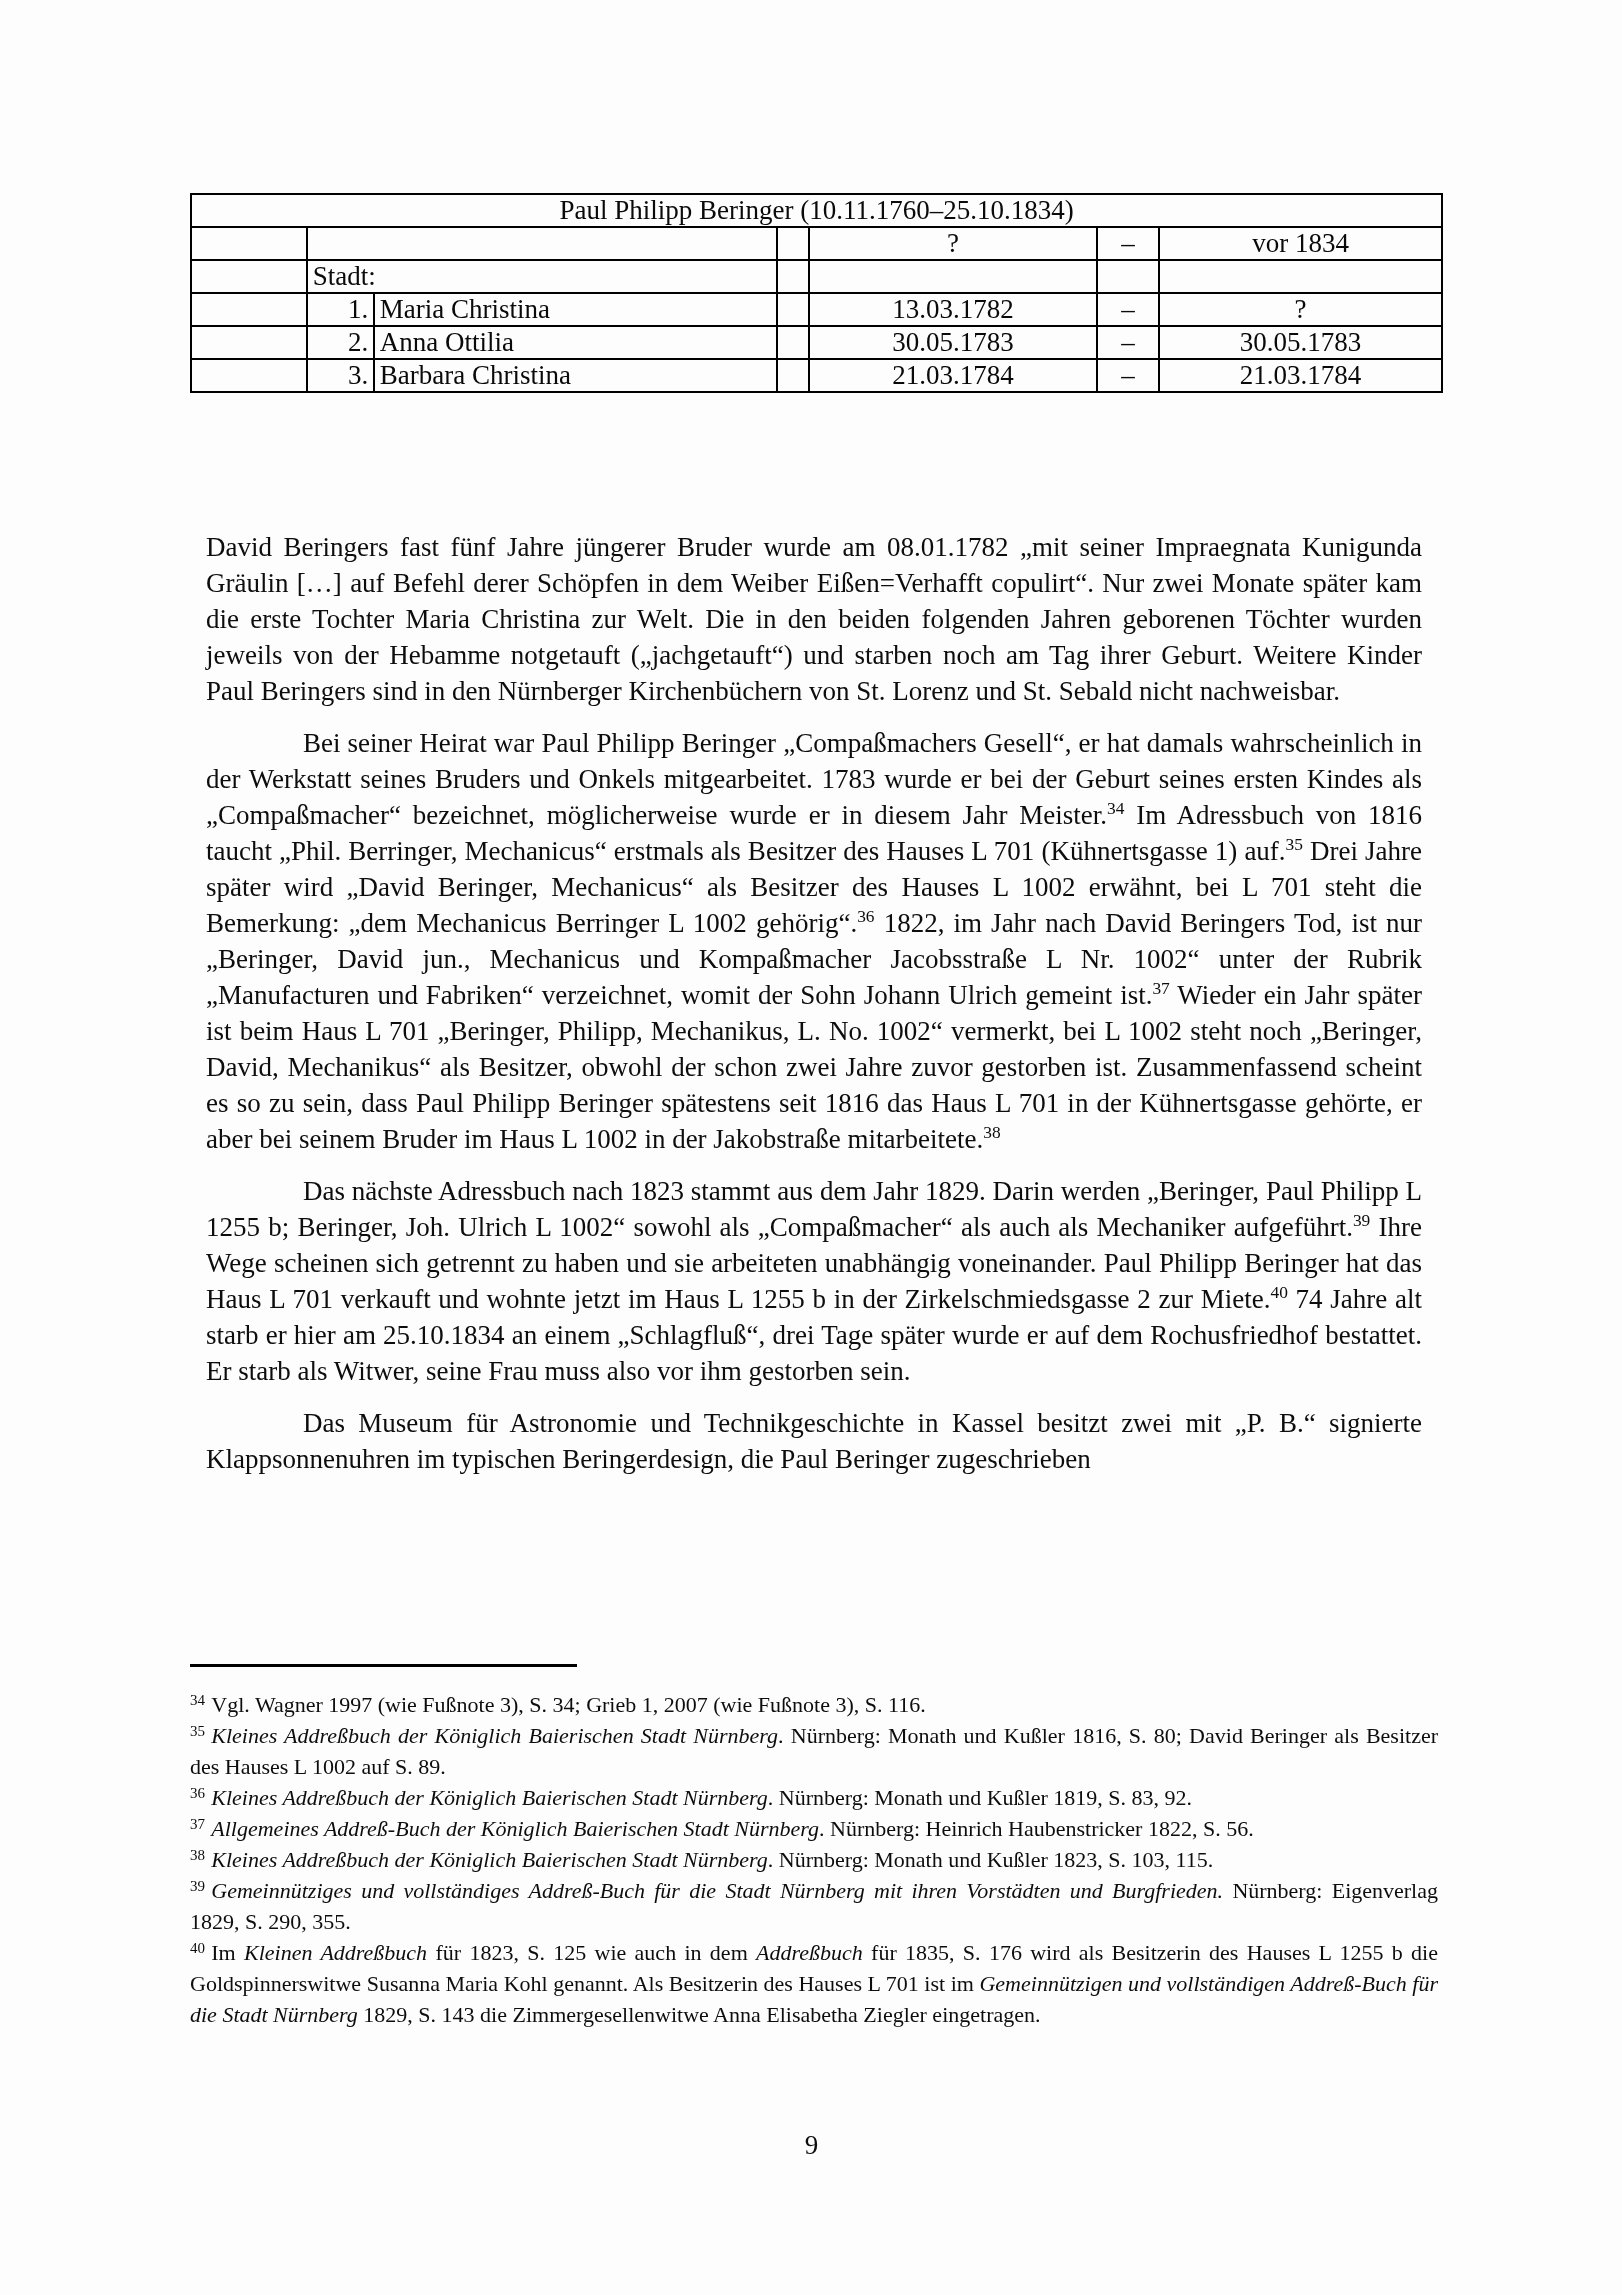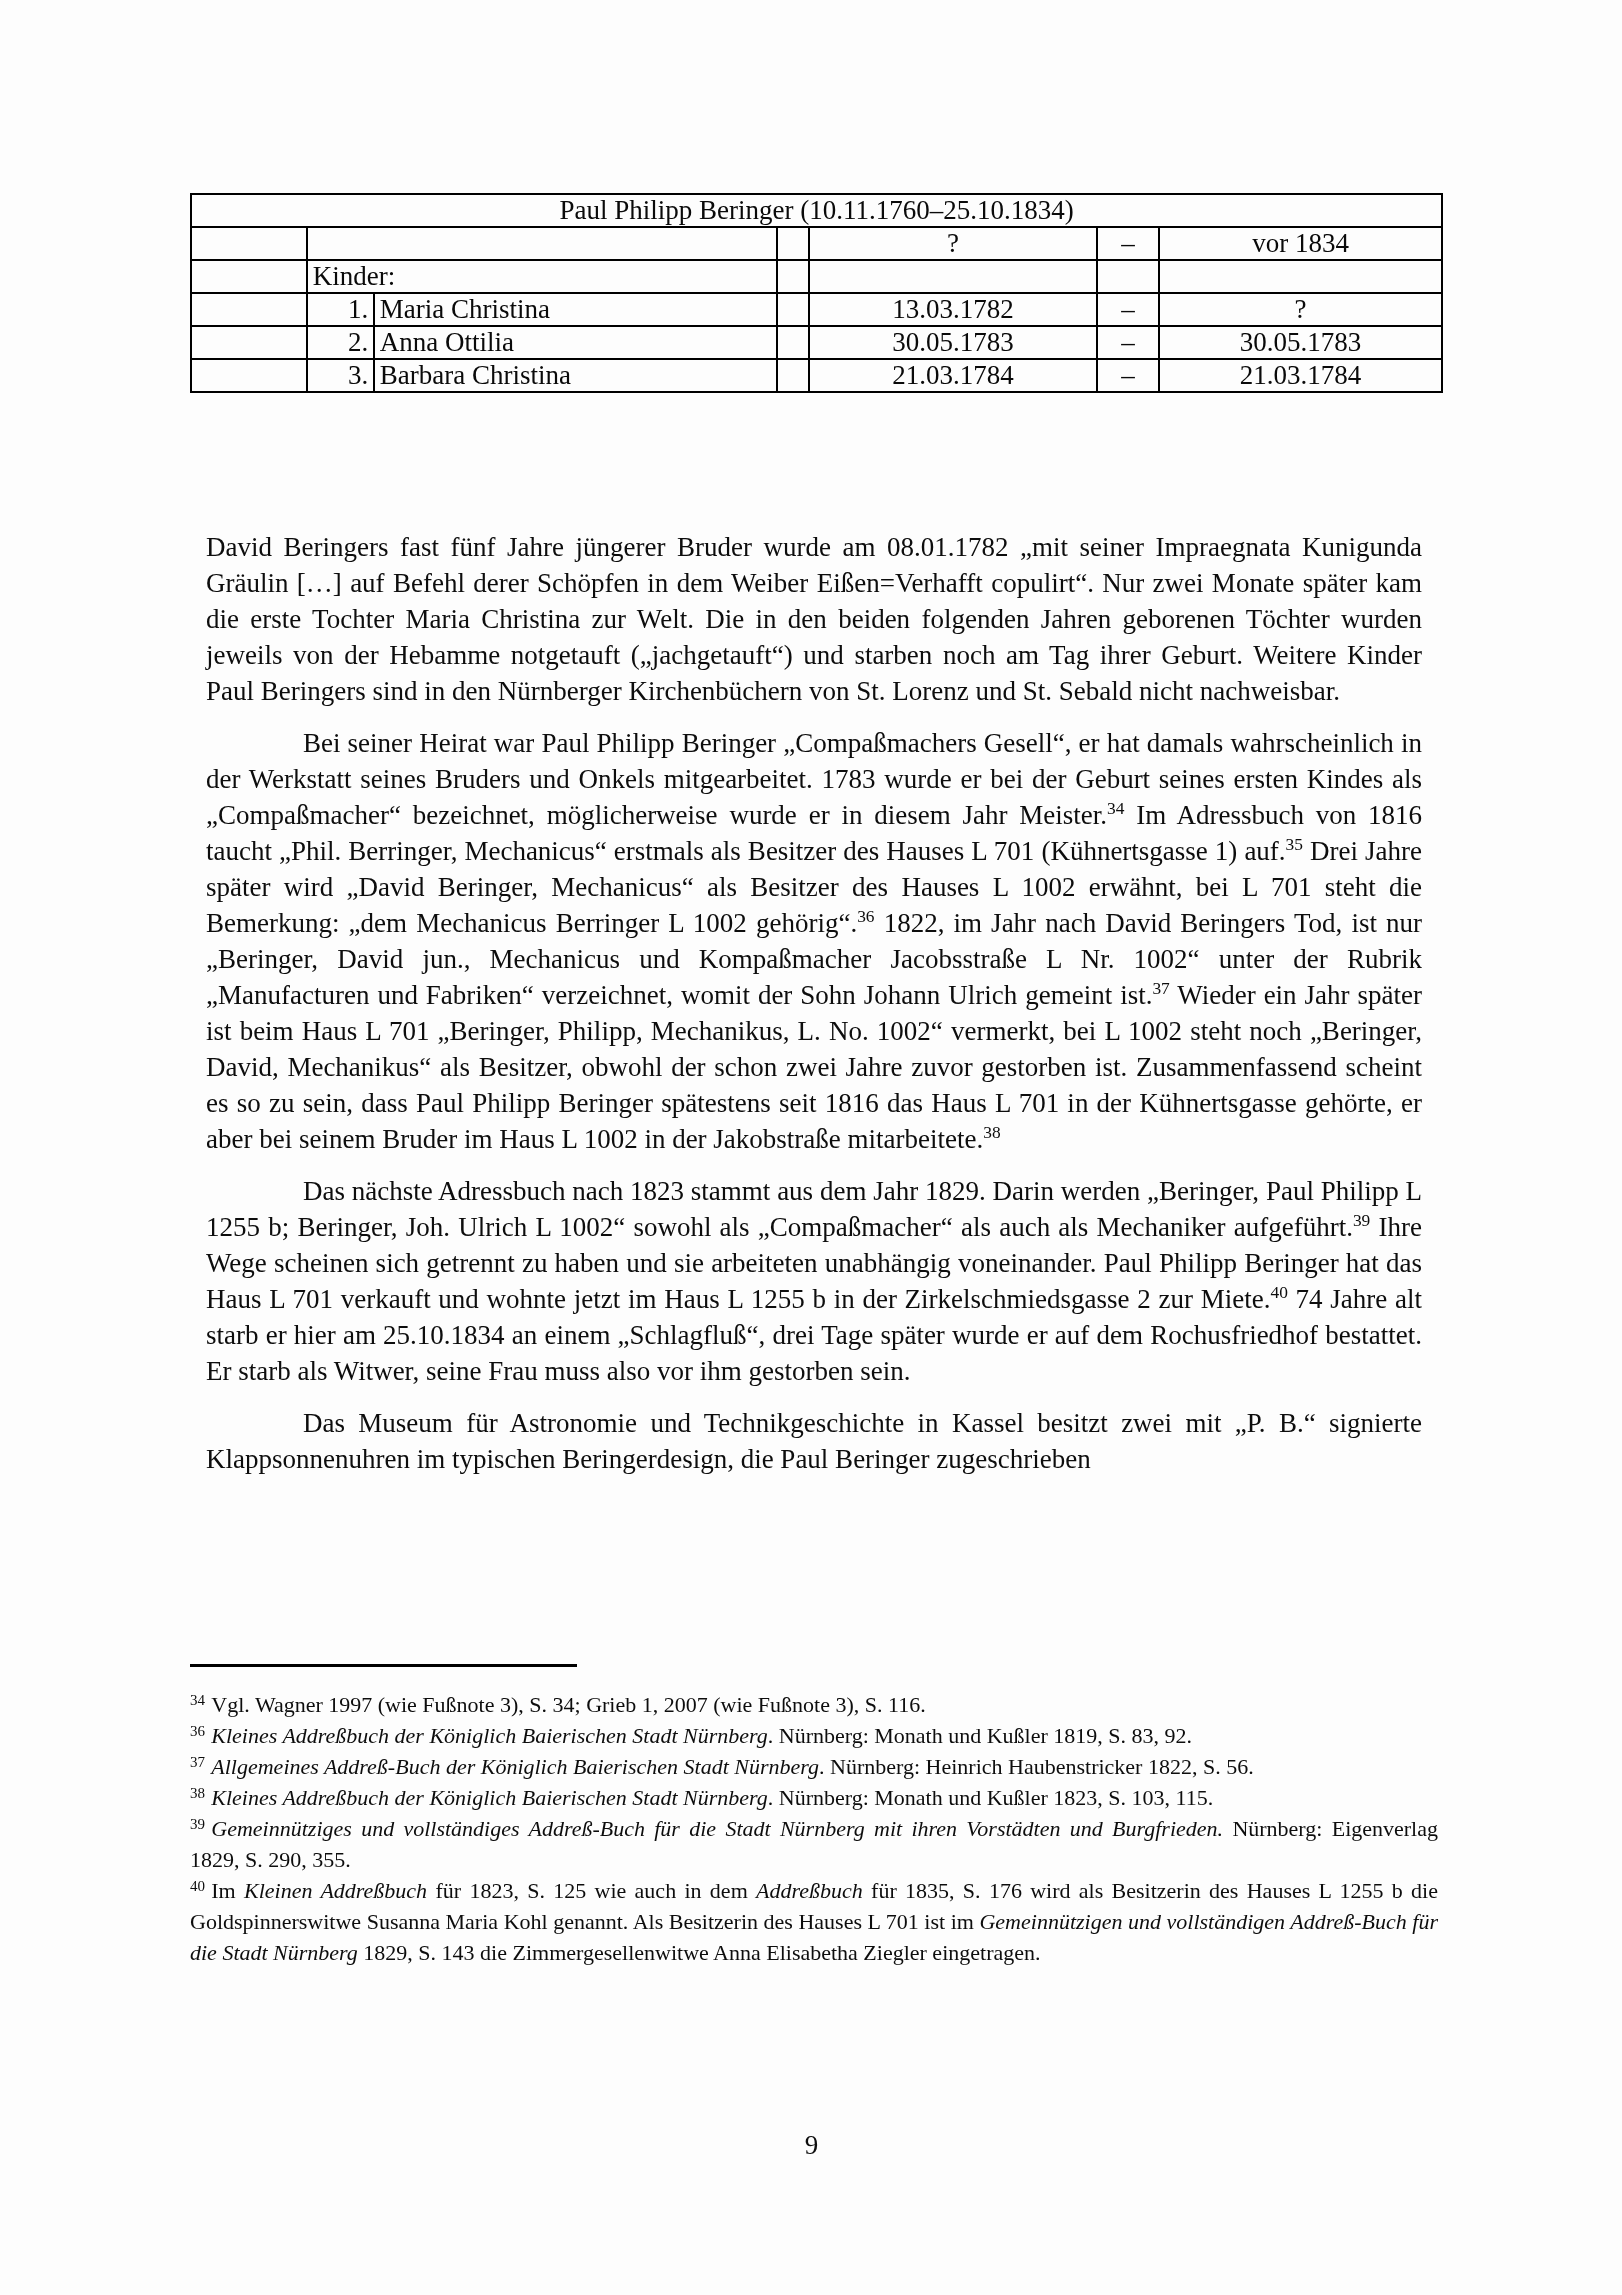--- a/index.html
+++ b/index.html
@@ -97,21 +97,21 @@
     <tr>
       <td></td>
       <td colspan="2"></td>
       <td></td>
       <td class="ctr">?</td>
       <td class="ctr">–</td>
       <td class="ctr">vor 1834</td>
     </tr>
     <tr>
       <td></td>
-      <td class="lpad" colspan="2">Kinder:</td>
+      <td class="lpad" colspan="2">Stadt:</td>
       <td></td>
       <td></td>
       <td></td>
       <td></td>
     </tr>
     <tr>
       <td></td>
       <td class="num-cell">1.</td>
       <td class="lpad">Maria Christina</td>
       <td></td>
@@ -145,20 +145,21 @@
   <p class="para">David Beringers fast fünf Jahre jüngerer Bruder wurde am 08.01.1782 „mit seiner Impraegnata Kunigunda Gräulin […] auf Befehl derer Schöpfen in dem Weiber Eißen=Verhafft copulirt“. Nur zwei Monate später kam die erste Tochter Maria Christina zur Welt. Die in den beiden folgenden Jahren geborenen Töchter wurden jeweils von der Hebamme notgetauft („jachgetauft“) und starben noch am Tag ihrer Geburt. Weitere Kinder Paul Beringers sind in den Nürnberger Kirchenbüchern von St. Lorenz und St. Sebald nicht nachweisbar.</p>
   <p class="para indent">Bei seiner Heirat war Paul Philipp Beringer „Compaßmachers Gesell“, er hat damals wahrscheinlich in der Werkstatt seines Bruders und Onkels mitgearbeitet. 1783 wurde er bei der Geburt seines ersten Kindes als „Compaßmacher“ bezeichnet, möglicherweise wurde er in diesem Jahr Meister.<sup class="supref">34</sup> Im Adressbuch von 1816 taucht „Phil. Berringer, Mechanicus“ erstmals als Besitzer des Hauses L 701 (Kühnertsgasse 1) auf.<sup class="supref">35</sup> Drei Jahre später wird „David Beringer, Mechanicus“ als Besitzer des Hauses L 1002 erwähnt, bei L 701 steht die Bemerkung: „dem Mechanicus Berringer L 1002 gehörig“.<sup class="supref">36</sup> 1822, im Jahr nach David Beringers Tod, ist nur „Beringer, David jun., Mechanicus und Kompaßmacher Jacobsstraße L Nr. 1002“ unter der Rubrik „Manufacturen und Fabriken“ verzeichnet, womit der Sohn Johann Ulrich gemeint ist.<sup class="supref">37</sup> Wieder ein Jahr später ist beim Haus L 701 „Beringer, Philipp, Mechanikus, L. No. 1002“ vermerkt, bei L 1002 steht noch „Beringer, David, Mechanikus“ als Besitzer, obwohl der schon zwei Jahre zuvor gestorben ist. Zusammenfassend scheint es so zu sein, dass Paul Philipp Beringer spätestens seit 1816 das Haus L 701 in der Kühnertsgasse gehörte, er aber bei seinem Bruder im Haus L 1002 in der Jakobstraße mitarbeitete.<sup class="supref">38</sup></p>
   <p class="para indent">Das nächste Adressbuch nach 1823 stammt aus dem Jahr 1829. Darin werden „Beringer, Paul Philipp L 1255 b; Beringer, Joh. Ulrich L 1002“ sowohl als „Compaßmacher“ als auch als Mechaniker aufgeführt.<sup class="supref">39</sup> Ihre Wege scheinen sich getrennt zu haben und sie arbeiteten unabhängig voneinander. Paul Philipp Beringer hat das Haus L 701 verkauft und wohnte jetzt im Haus L 1255 b in der Zirkelschmiedsgasse 2 zur Miete.<sup class="supref">40</sup> 74 Jahre alt starb er hier am 25.10.1834 an einem „Schlagfluß“, drei Tage später wurde er auf dem Rochusfriedhof bestattet. Er starb als Witwer, seine Frau muss also vor ihm gestorben sein.</p>
   <p class="para indent">Das Museum für Astronomie und Technikgeschichte in Kassel besitzt zwei mit „P. B.“ signierte Klappsonnenuhren im typischen Beringerdesign, die Paul Beringer zugeschrieben</p>
 </div>
 
 <div class="footnote-area">
   <div class="footnote-separator"></div>
   <div class="footnotes">
     <p class="footnote"><sup class="fnnum">34</sup><span>Vgl. Wagner 1997 (wie Fußnote 3), S. 34; Grieb 1, 2007 (wie Fußnote 3), S. 116.</span></p>
+    <p class="footnote"><sup class="fnnum">35</sup><span><em>Kleines Addreßbuch der Königlich Baierischen Stadt Nürnberg</em>. Nürnberg: Monath und Kußler 1816, S. 80; David Beringer als Besitzer des Hauses L 1002 auf S. 89.</span></p>
     <p class="footnote"><sup class="fnnum">36</sup><span><em>Kleines Addreßbuch der Königlich Baierischen Stadt Nürnberg</em>. Nürnberg: Monath und Kußler 1819, S. 83, 92.</span></p>
     <p class="footnote"><sup class="fnnum">37</sup><span><em>Allgemeines Addreß-Buch der Königlich Baierischen Stadt Nürnberg</em>. Nürnberg: Heinrich Haubenstricker 1822, S. 56.</span></p>
     <p class="footnote"><sup class="fnnum">38</sup><span><em>Kleines Addreßbuch der Königlich Baierischen Stadt Nürnberg</em>. Nürnberg: Monath und Kußler 1823, S. 103, 115.</span></p>
     <p class="footnote"><sup class="fnnum">39</sup><span><em>Gemeinnütziges und vollständiges Addreß-Buch für die Stadt Nürnberg mit ihren Vorstädten und Burgfrieden.</em> Nürnberg: Eigenverlag 1829, S. 290, 355.</span></p>
     <p class="footnote"><sup class="fnnum">40</sup><span>Im <em>Kleinen Addreßbuch</em> für 1823, S. 125 wie auch in dem <em>Addreßbuch</em> für 1835, S. 176 wird als Besitzerin des Hauses L 1255 b die Goldspinnerswitwe Susanna Maria Kohl genannt. Als Besitzerin des Hauses L 701 ist im <em>Gemeinnützigen und vollständigen Addreß-Buch für die Stadt Nürnberg</em> 1829, S. 143 die Zimmergesellenwitwe Anna Elisabetha Ziegler eingetragen.</span></p>
   </div>
 </div>
 
 <div class="page-number">9</div>
 

